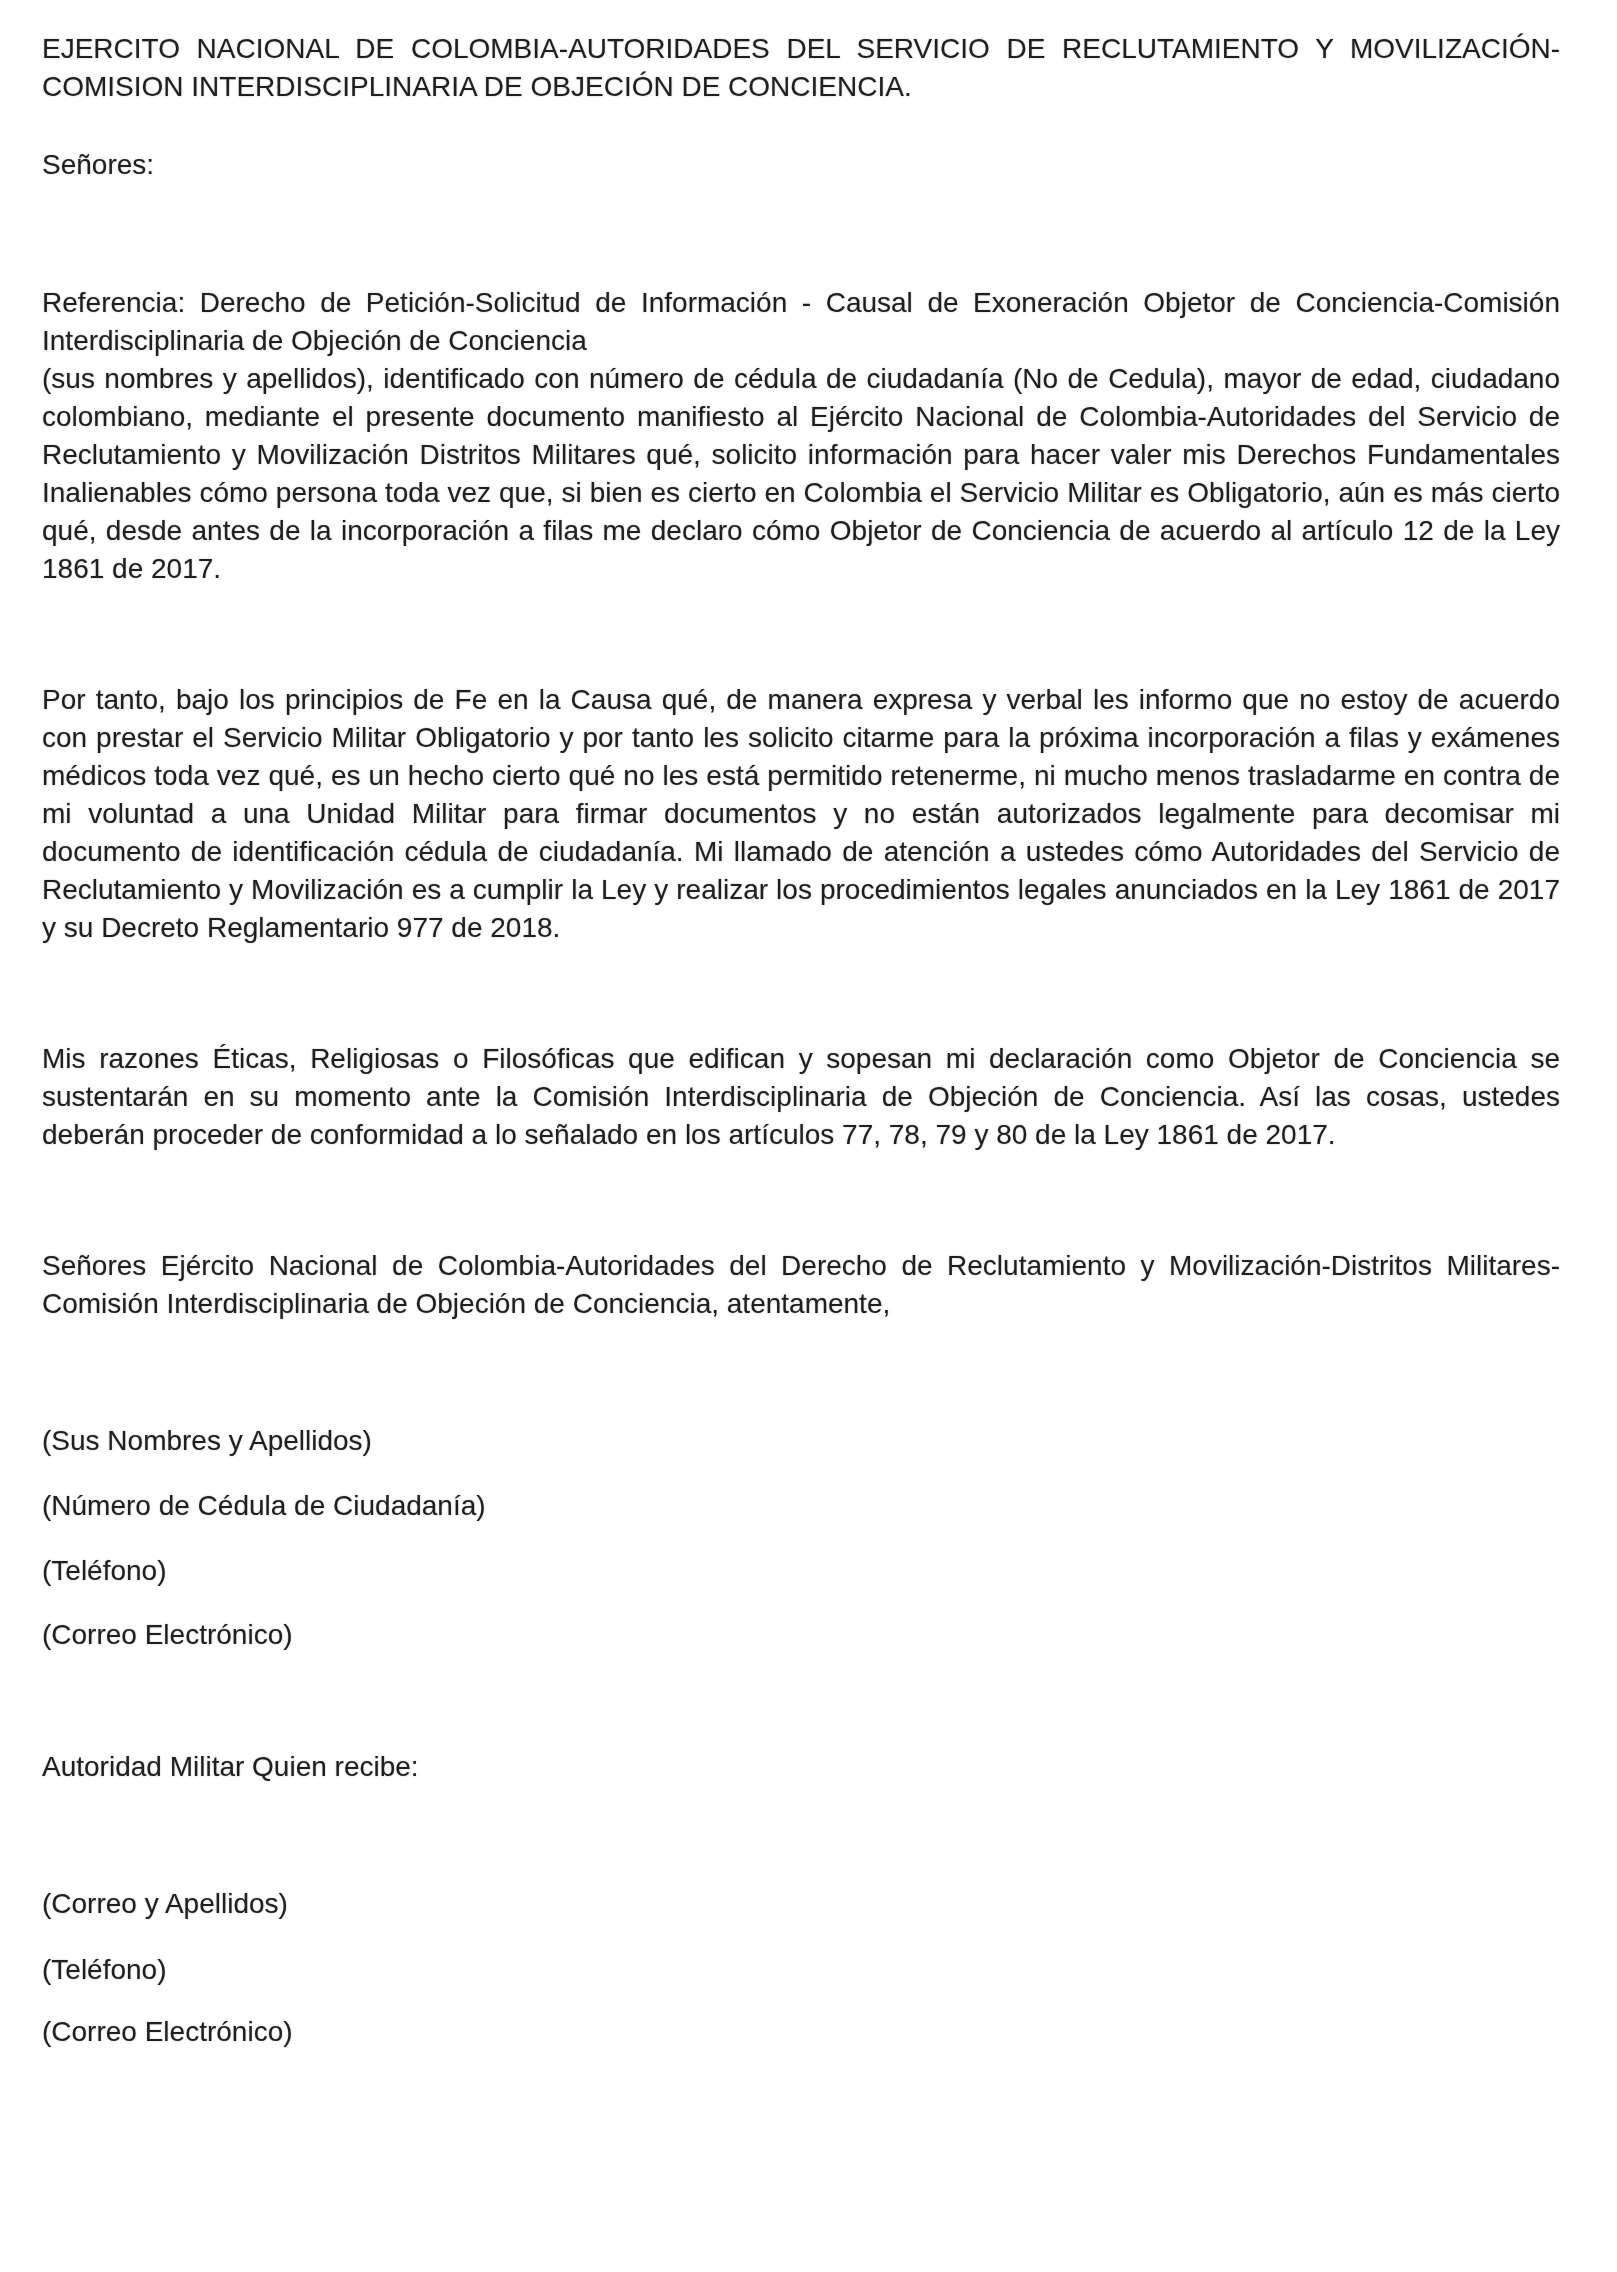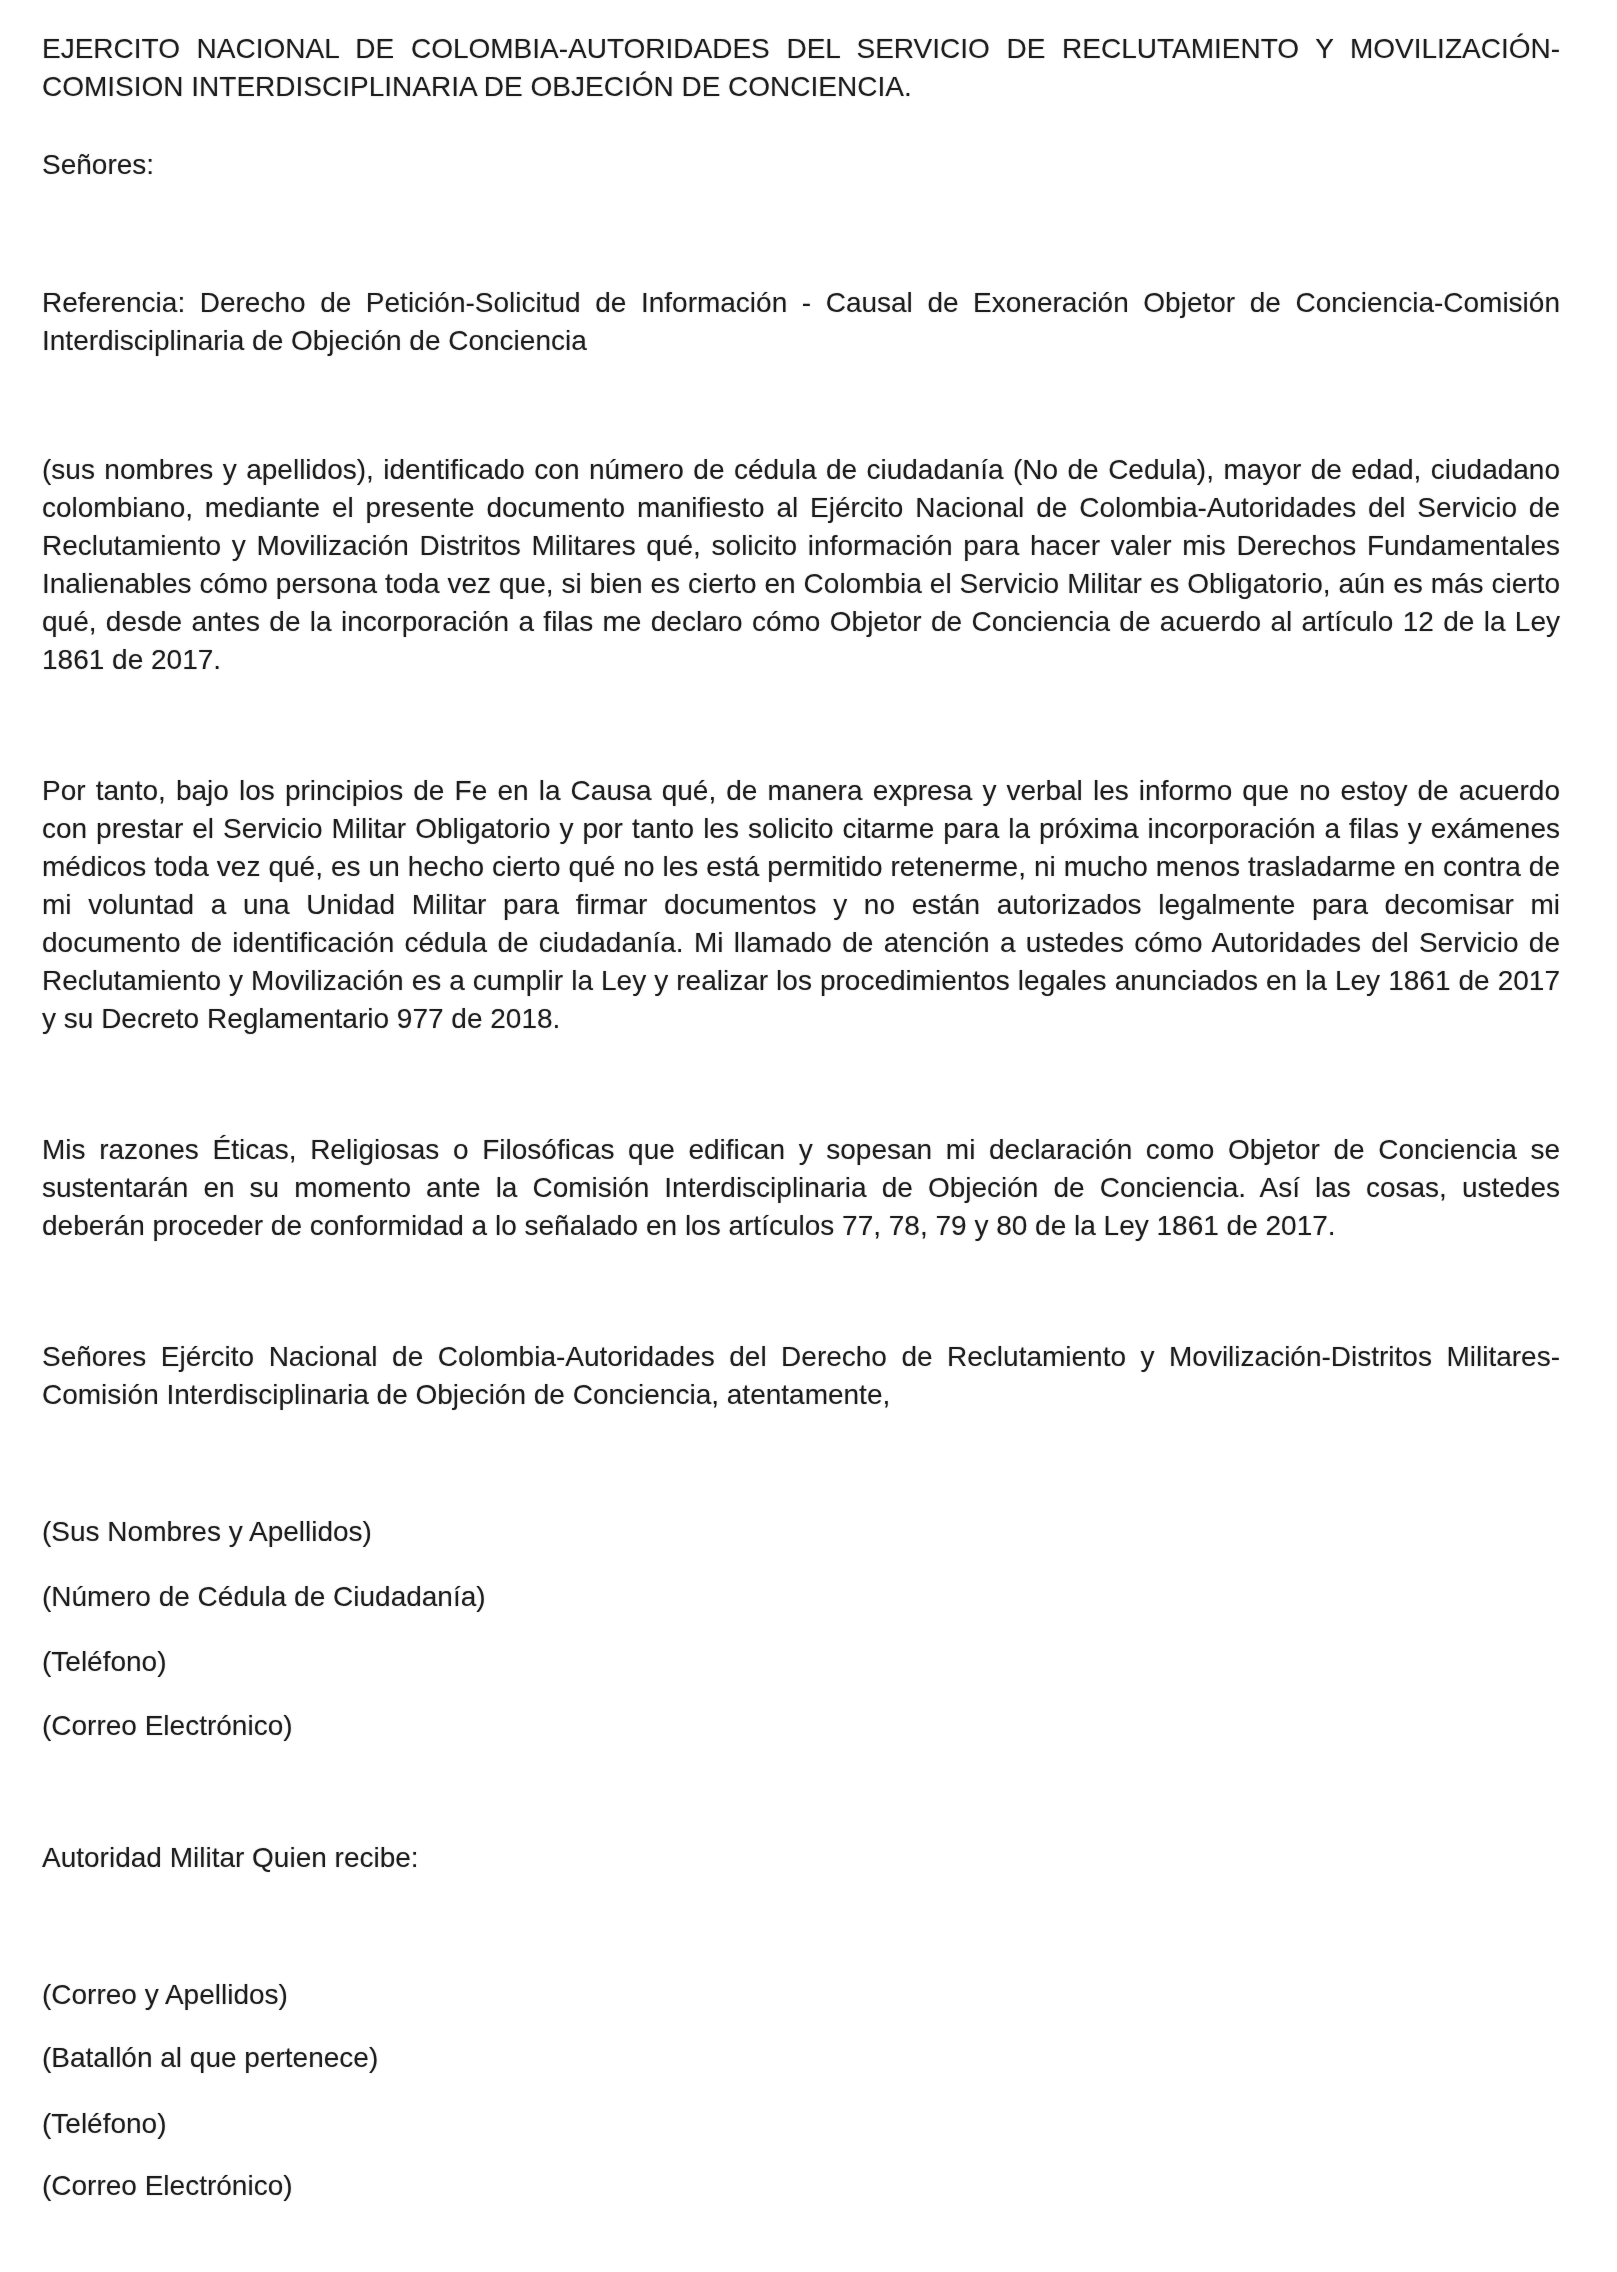--- a/index.html
+++ b/index.html
@@ -31,21 +31,21 @@
   .block { margin: 0; }
   .just {
     text-align: justify;
     text-justify: inter-word;
   }
   .upper { text-transform: none; } 
 
   .b-salutation      { margin-top: 40px;  }
   .b-addressee       { margin-top: 29.5px;  }
   .b-reference       { margin-top: 100px; }
-  .b-para-1          { margin-top: 91px; }
+  .b-para-1          { }
   .b-para-2          { margin-top: 93px; }
   .b-para-3          { margin-top: 93px; }
   .b-para-4          { margin-top: 93px; }
   .b-sender-1        { margin-top: 99px; }
   .b-sender-2        { margin-top: 27px;  }
   .b-sender-3        { margin-top: 27px;  }
   .b-sender-4        { margin-top: 26px;  }
   .b-recv-heading    { margin-top: 94px; }
   .b-recv-1          { margin-top: 99px; }
   .b-recv-2          { margin-top: 25px;  }
@@ -79,21 +79,20 @@
 
     <p class="block b-sender-3">(Teléfono)</p>
 
     <p class="block b-sender-4">(Correo Electrónico)</p>
 
     <p class="block b-recv-heading">Autoridad Militar Quien recibe:</p>
 
     <p class="block b-recv-1">(Correo y Apellidos)</p>
 
 
-    <p class="block b-recv-3">(Batallón al que pertenece)</p>
 
     <p class="block b-recv-4">(Teléfono)</p>
 
     <p class="block b-recv-5">(Correo Electrónico)</p>
 
   </div>
 </div>
 
 
 </body></html>

